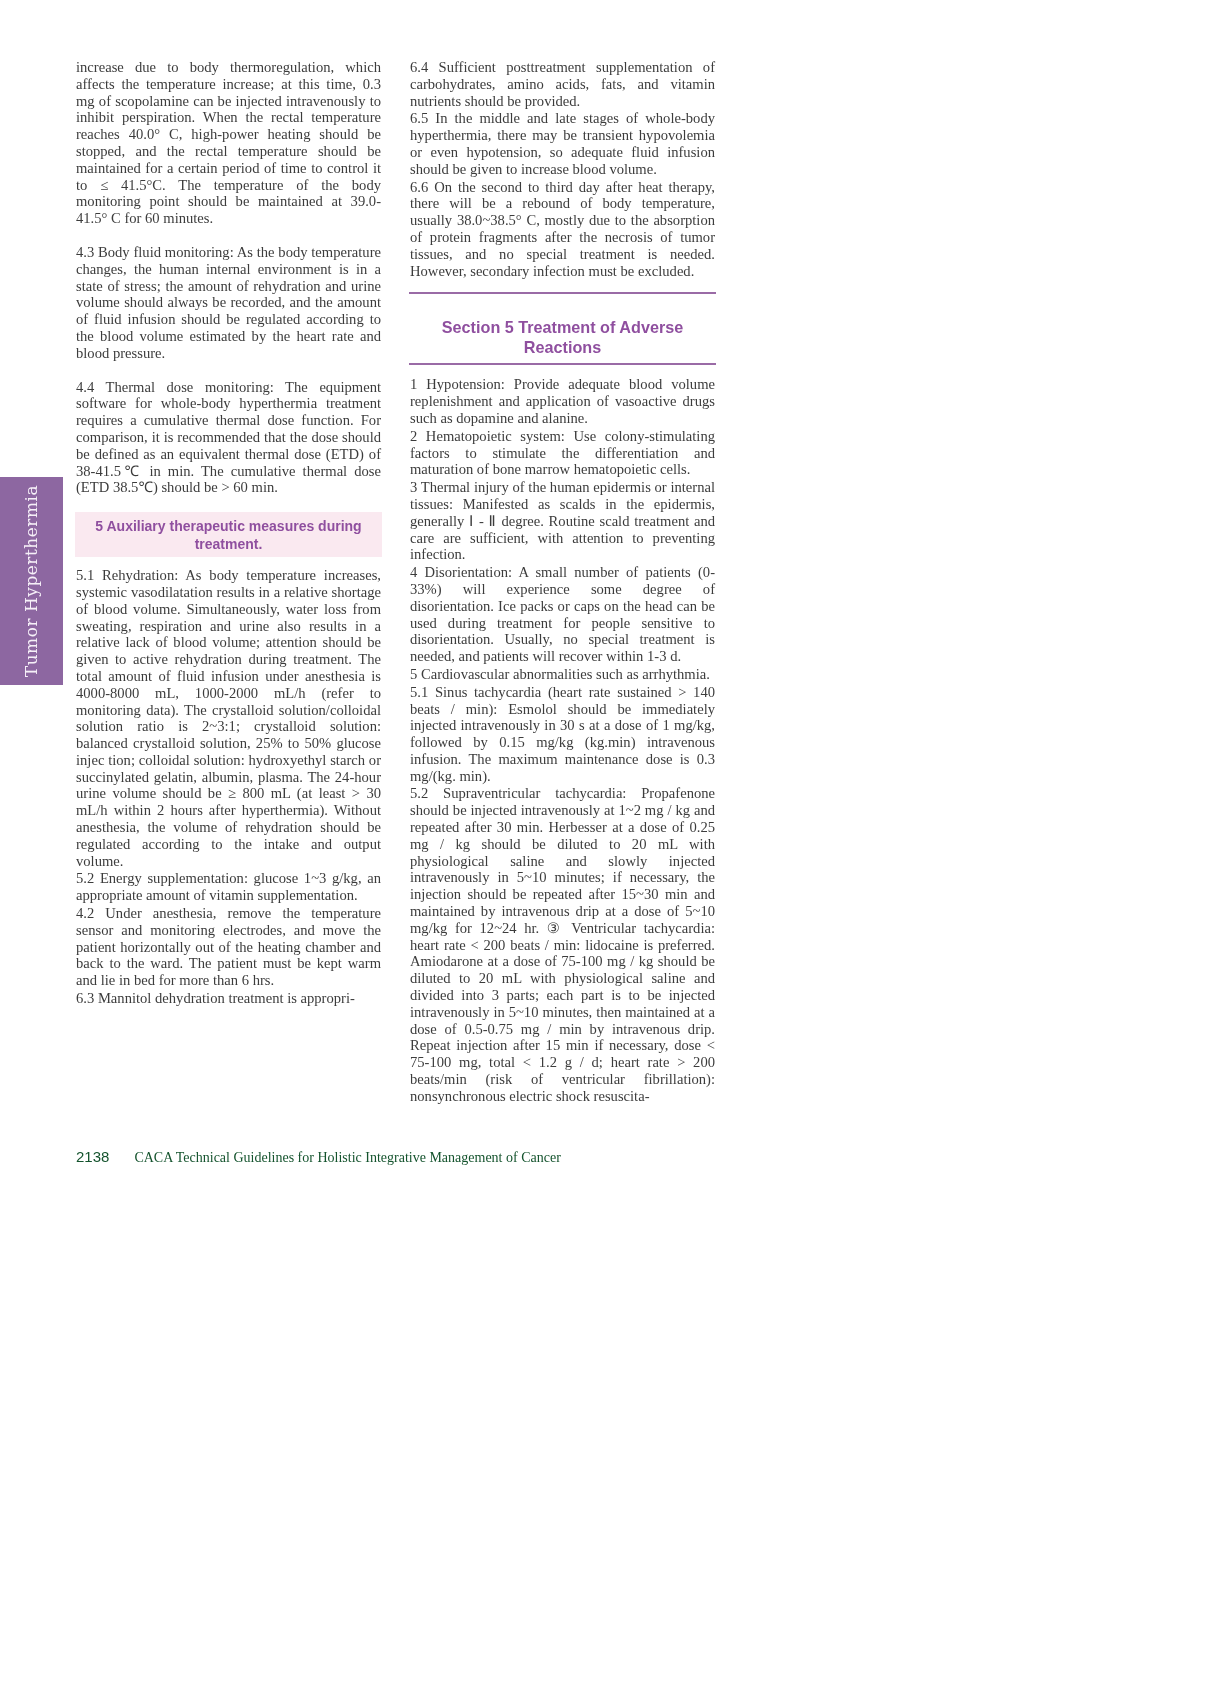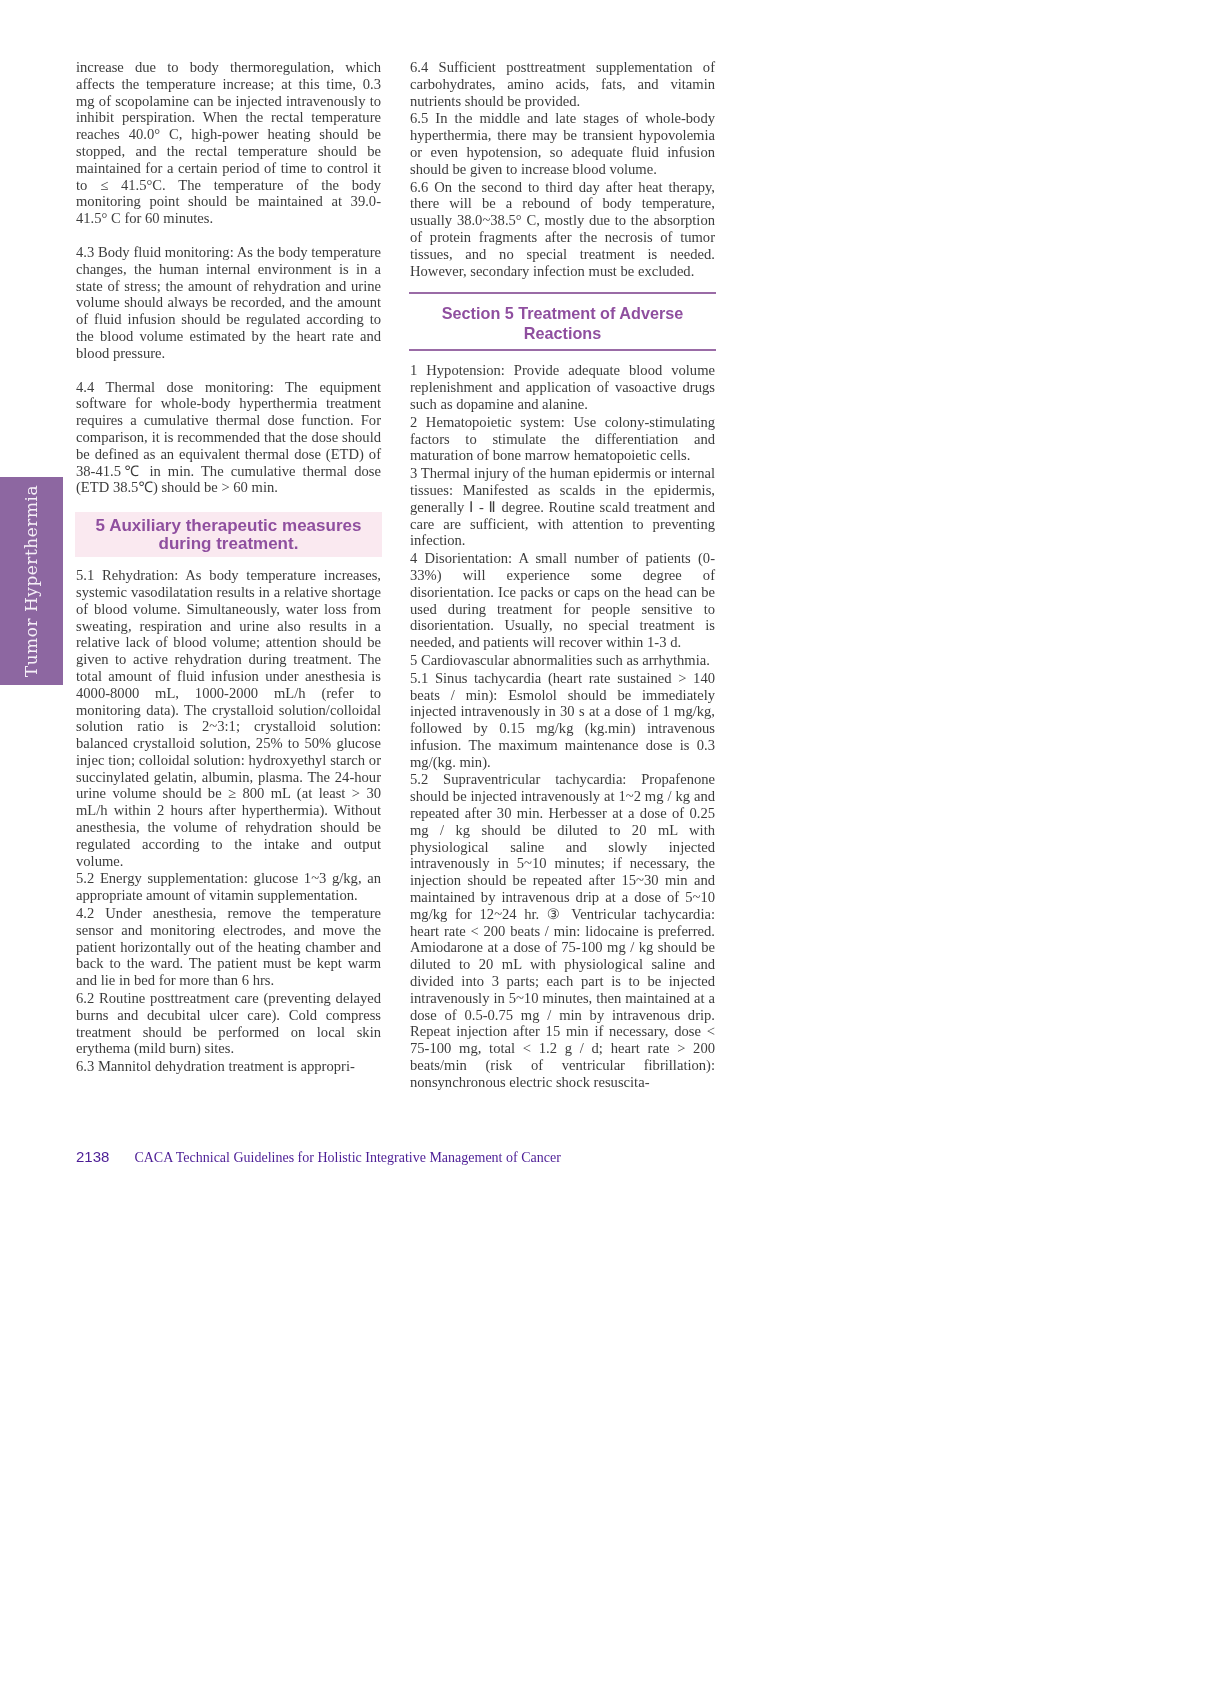--- a/index.html
+++ b/index.html
@@ -44,44 +44,44 @@
   .col p { margin: 1px; }
   .col p.gap { margin-top: 17px; }
   
   .col-heading {
     margin: 16px 0 10px;
     padding: 5px 2px 4px;
     background: #fae9f0;
     color: #8f4f9f;
     font-family: "Liberation Sans", sans-serif;
     font-weight: bold;
-    font-size: 17px;
+    font-size: 14px;
     line-height: 18px;
     text-align: center;
   }
   
   .section-heading {
     margin: 13px 0 11px;
-    padding: 9px 0 6px;
+    padding: 23px 0 6px;
     border-top: 2px solid #9a6ba6;
     border-bottom: 2px solid #9a6ba6;
     color: #8f4f9f;
     font-family: "Liberation Sans", sans-serif;
     font-weight: bold;
     font-size: 16.2px;
     line-height: 20px;
     text-align: center;
   }
   
   .footer {
     position: absolute;
     left: 76px; top: 1148px;
     display: flex;
     align-items: baseline;
-    color: #4c1d95;
+    color: #14532d;
   }
   .page-num {
     font-family: "Liberation Sans", sans-serif;
     font-size: 15px;
     margin-right: 25px;
   }
   .book-title {
     font-family: "Liberation Serif", serif;
     font-size: 14px;
   }
@@ -96,21 +96,20 @@
   </div>
 
   <div class="col col-left">
     <p>increase due to body thermoregulation, which affects the temperature increase; at this time, 0.3 mg of scopolamine can be injected intravenously to inhibit perspiration. When the rectal temperature reaches 40.0° C, high-power heating should be stopped, and the rectal temperature should be maintained for a certain period of time to control it to ≤ 41.5°C. The temperature of the body monitoring point should be maintained at 39.0-41.5° C for 60 minutes.</p>
     <p class="gap">4.3 Body fluid monitoring: As the body temperature changes, the human internal environment is in a state of stress; the amount of rehydration and urine volume should always be recorded, and the amount of fluid infusion should be regulated according to the blood volume estimated by the heart rate and blood pressure.</p>
     <p class="gap">4.4 Thermal dose monitoring: The equipment software for whole-body hyperthermia treatment requires a cumulative thermal dose function. For comparison, it is recommended that the dose should be defined as an equivalent thermal dose (ETD) of 38-41.5℃ in min. The cumulative thermal dose (ETD 38.5℃) should be &gt; 60 min.</p>
     <h2 class="col-heading">5 Auxiliary therapeutic measures during treatment.</h2>
     <p>5.1 Rehydration: As body temperature increases, systemic vasodilatation results in a relative shortage of blood volume. Simultaneously, water loss from sweating, respiration and urine also results in a relative lack of blood volume; attention should be given to active rehydration during treatment. The total amount of fluid infusion under anesthesia is 4000-8000 mL, 1000-2000 mL/h (refer to monitoring data). The crystalloid solution/colloidal solution ratio is 2~3:1; crystalloid solution: balanced crystalloid solution, 25% to 50% glucose injec tion; colloidal solution: hydroxyethyl starch or succinylated gelatin, albumin, plasma. The 24-hour urine volume should be ≥ 800 mL (at least &gt; 30 mL/h within 2 hours after hyperthermia). Without anesthesia, the volume of rehydration should be regulated according to the intake and output volume.</p>
     <p>5.2 Energy supplementation: glucose 1~3 g/kg, an appropriate amount of vitamin supplementation.</p>
     <p>4.2 Under anesthesia, remove the temperature sensor and monitoring electrodes, and move the patient horizontally out of the heating chamber and back to the ward. The patient must be kept warm and lie in bed for more than 6 hrs.</p>
-    <p>6.2 Routine posttreatment care (preventing delayed burns and decubital ulcer care). Cold compress treatment should be performed on local skin erythema (mild burn) sites.</p>
     <p>6.3 Mannitol dehydration treatment is appropri-</p>
   </div>
 
   <div class="col col-right">
     <p>6.4 Sufficient posttreatment supplementation of carbohydrates, amino acids, fats, and vitamin nutrients should be provided.</p>
     <p>6.5 In the middle and late stages of whole-body hyperthermia, there may be transient hypovolemia or even hypotension, so adequate fluid infusion should be given to increase blood volume.</p>
     <p>6.6 On the second to third day after heat therapy, there will be a rebound of body temperature, usually 38.0~38.5° C, mostly due to the absorption of protein fragments after the necrosis of tumor tissues, and no special treatment is needed. However, secondary infection must be excluded.</p>
     <h2 class="section-heading">Section 5 Treatment of Adverse Reactions</h2>
     <p>1 Hypotension: Provide adequate blood volume replenishment and application of vasoactive drugs such as dopamine and alanine.</p>
     <p>2 Hematopoietic system: Use colony-stimulating factors to stimulate the differentiation and maturation of bone marrow hematopoietic cells.</p>

